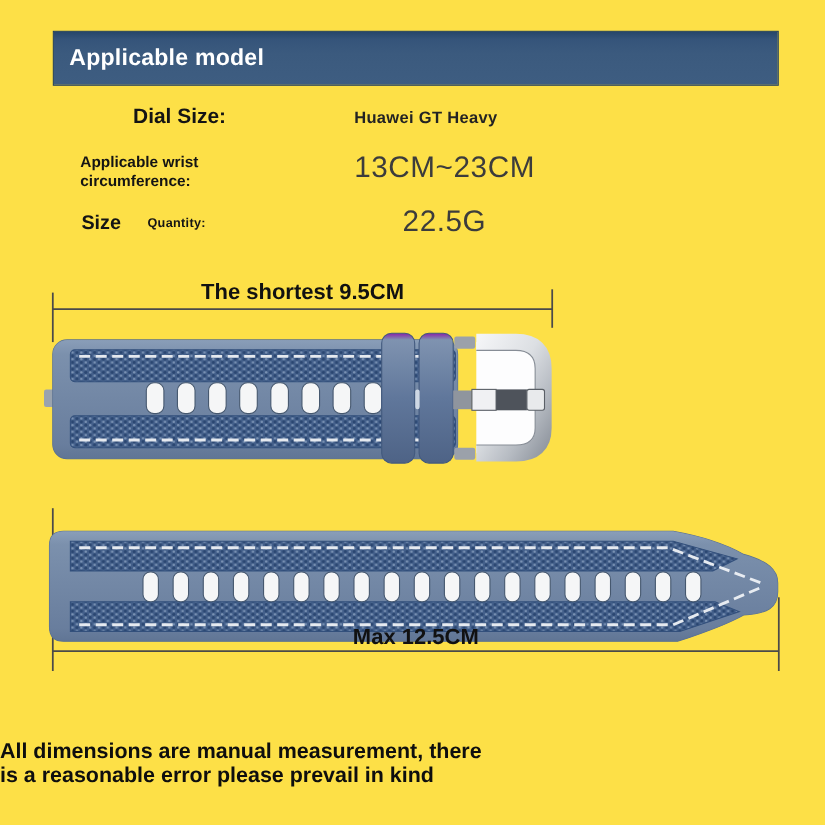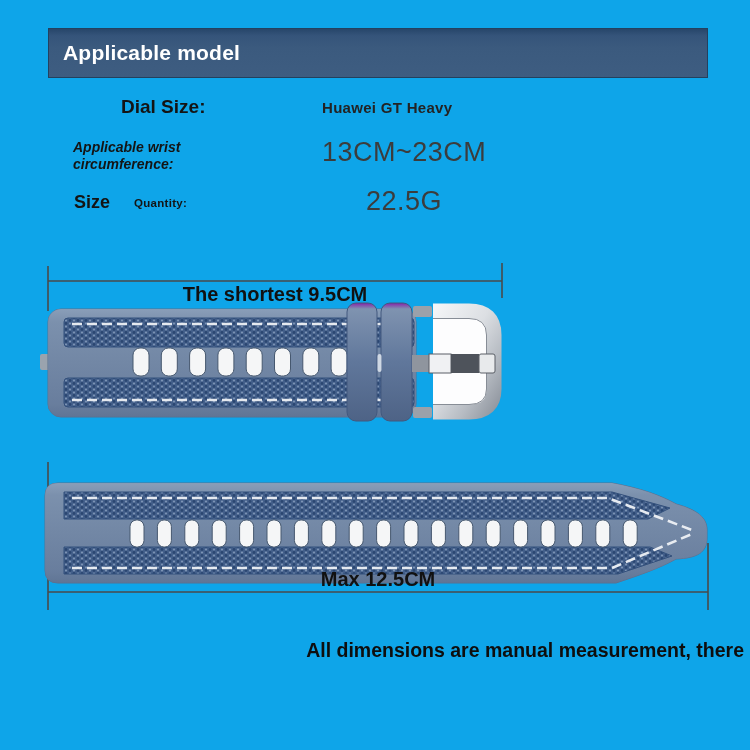--- a/index.html
+++ b/index.html
@@ -1,49 +1,49 @@
 <!DOCTYPE html>
 <html><head>
 <meta charset="utf-8">
 <style>
   html,body{margin:0;padding:0;background:#ffffff;}
   .page{
-    position:relative;width:750px;height:750px;background:#0ea5e9;overflow:hidden;
+    position:relative;width:750px;height:750px;background:#fde047;overflow:hidden;
     font-family:"Liberation Sans","DejaVu Sans",sans-serif;color:#1c1c1c;
   }
   
   .banner{
     position:absolute;left:48px;top:28px;width:660px;height:50px;
     background:linear-gradient(180deg,#27466a 0%,#35547a 14%,#3b5a7e 40%,#3e5d81 100%);
     border:1px solid #23415f;box-sizing:border-box;
   }
   .banner-title{
     position:absolute;left:14px;top:0;height:100%;display:flex;align-items:center;
     color:#ffffff;font-size:21px;font-weight:700;letter-spacing:.2px;
   }
   
   .spec-label{position:absolute;font-weight:700;color:#141414;}
   #dial-label{left:75px;top:96px;font-size:19px;margin-left:46px;}
-  #wrist-label{left:73px;top:139px;font-size:14px;line-height:17px;font-style:italic;}
+  #wrist-label{left:73px;top:139px;font-size:14px;line-height:17px;}
   #weight-label{left:74px;top:192px;font-size:18px;}
   #weight-sublabel{left:134px;top:197px;font-size:11.5px;letter-spacing:.3px;text-align:center;}
   .spec-value{position:absolute;left:322px;color:#3c3c3c;}
   #dial-value{top:99px;font-size:15px;font-weight:700;color:#232323;letter-spacing:.3px;}
   #wrist-value{top:137px;font-size:27px;font-weight:400;letter-spacing:.5px;}
   #weight-value{top:186px;font-size:27px;font-weight:400;letter-spacing:.5px;margin-left:44px;}
   
   .diagram-svg{position:absolute;left:0;}
   #strap-short-svg{top:250px;}
   #strap-long-svg{top:440px;}
   .dim-label{position:absolute;text-align:center;font-weight:700;color:#111111;font-size:20px;}
-  #dim-label-short{left:48px;top:255px;width:454px;margin-top:28px;}
+  #dim-label-short{left:48px;top:255px;width:454px;}
   #dim-label-long{left:48px;top:568px;width:660px;}
   
   .disclaimer{
-    position:absolute;left:0;top:640px;width:744px;text-align:right;
+    position:absolute;left:0;top:673px;width:744px;text-align:left;
     font-size:19.5px;font-weight:700;line-height:21.5px;color:#0e0e0e;
   }
 </style>
 </head>
 <body>
 
 <div class="page">
 
   <div class="banner">
     <div class="banner-title">Applicable model</div>
@@ -176,15 +176,16 @@
         <rect x="568.4" y="80" width="14" height="27" rx="6.5" fill="#f5f6f7" stroke="#46586f" stroke-width="1"></rect>
         <rect x="595.8" y="80" width="14" height="27" rx="6.5" fill="#f5f6f7" stroke="#46586f" stroke-width="1"></rect>
         <rect x="623.2" y="80" width="14" height="27" rx="6.5" fill="#f5f6f7" stroke="#46586f" stroke-width="1"></rect>
       </g>
   </svg>
 
   <div class="dim-label" id="dim-label-long">Max 12.5CM</div>
 
   <div class="disclaimer">
     <span>All dimensions are manual measurement, there</span><br>
+    <span>is a reasonable error please prevail in kind</span>
   </div>
 
 </div>
 
 </body></html>

